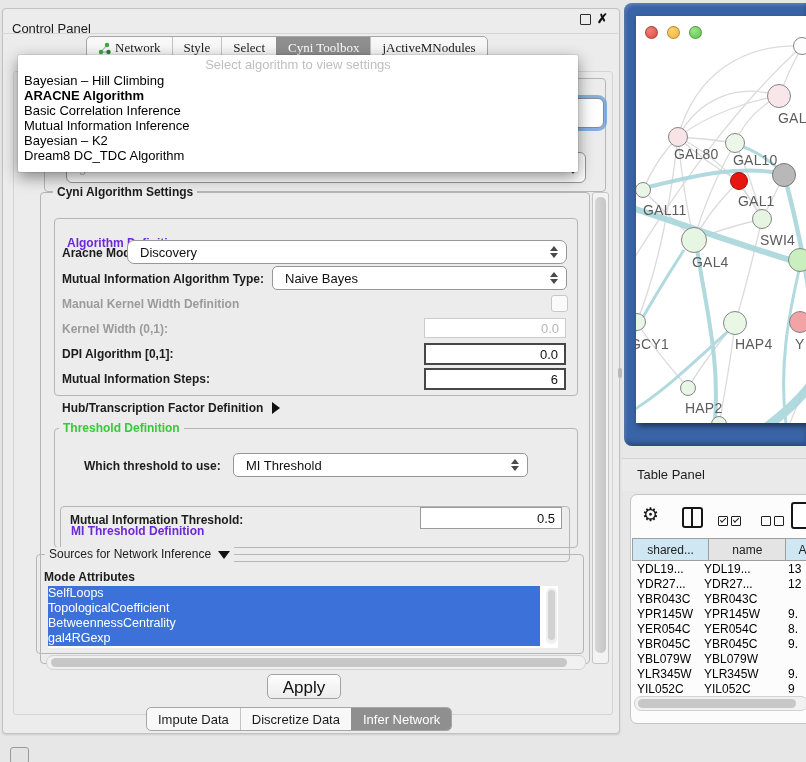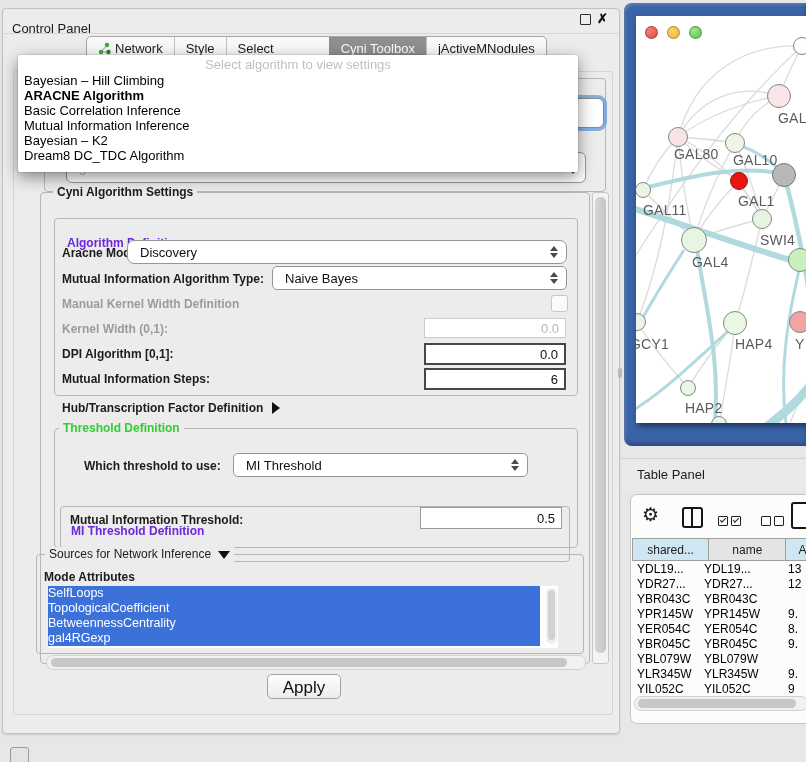--- a/index.html
+++ b/index.html
@@ -11,22 +11,22 @@
                  border:1px solid #c2c2c2;border-radius:4px;box-shadow:0 1px 2px rgba(0,0,0,.12);}
   .cp-titlebar{position:absolute;left:2px;top:8px;width:616px;height:25px;border-bottom:1px solid #d6d6d6;}
   .cp-title{position:absolute;left:10px;top:13px;font-size:13px;color:#1a1a1a;}
   .float-icon{position:absolute;left:580px;top:14px;width:9px;height:9px;border:1.5px solid #2c2c2c;border-radius:1px;}
   .close-icon{position:absolute;left:597px;top:11px;font-size:13px;font-weight:bold;color:#111;}
 
   .tabstrip{position:absolute;display:flex;height:22px;border:1px solid #a6a6a6;border-radius:5px;
             background:#f8f8f8;overflow:hidden;align-items:stretch;}
   .tabstrip .tab{display:flex;align-items:center;gap:4px;padding:0 11px;font-size:13px;color:#1b1b1b;white-space:nowrap;}
   .tabstrip .tab + .tab{border-left:1px solid #c3c3c3;}
-  .tabstrip .tab.sel{background:#8f8f8f;color:#fff;border-left-color:#8f8f8f;margin-left:44px;}
-  #top-tabs{left:86px;top:36px;}
+  .tabstrip .tab.sel{background:#8f8f8f;color:#fff;border-left-color:#8f8f8f;}
+  #top-tabs{left:86px;top:36px;font-family:Liberation Serif, serif;}
   #bottom-tabs{left:146px;top:707px;}
 
   .cp-content{position:absolute;left:10px;top:62px;width:598px;height:642px;background:#ececec;
               border:1px solid #d4d4d4;border-radius:3px;}
 
   
   .groupbox{position:absolute;border:1px solid #b6b6b6;border-radius:4px;}
   .legend{position:absolute;top:-8px;background:#ececec;padding:0 4px;font-size:12px;font-weight:bold;
           line-height:15px;color:#1c1c1c;white-space:nowrap;}
   .legend.blue{color:#6d28d9;margin-top:25px;}
@@ -240,20 +240,31 @@
   </div>
   <div class="vscroll" style="left:546px;top:588px;width:11px;height:56px;border:none;background:#f0f0f0;border-radius:5px;">
     <div class="thumb" style="top:2px;height:50px;background:#d2d2d2;"></div>
   </div>
   <div class="hscroll" style="left:46px;top:655px;width:538px;height:13px;">
     <div class="thumb" style="left:4px;width:516px;"></div>
   </div>
 
   <div class="apply-btn">
     <span>Apply</span>
+  </div>
+  <div class="tabstrip" id="bottom-tabs">
+    <div class="tab">
+      <span>Impute Data</span>
+    </div>
+    <div class="tab">
+      <span>Discretize Data</span>
+    </div>
+    <div class="tab sel">
+      <span>Infer Network</span>
+    </div>
   </div>
 
   <div class="popup">
     <div class="prompt">Select algorithm to view settings</div>
     <div class="item">Bayesian – Hill Climbing</div>
     <div class="item bold">ARACNE Algorithm</div>
     <div class="item">Basic Correlation Inference</div>
     <div class="item">Mutual Information Inference</div>
     <div class="item">Bayesian – K2</div>
     <div class="item">Dream8 DC_TDC Algorithm</div>

